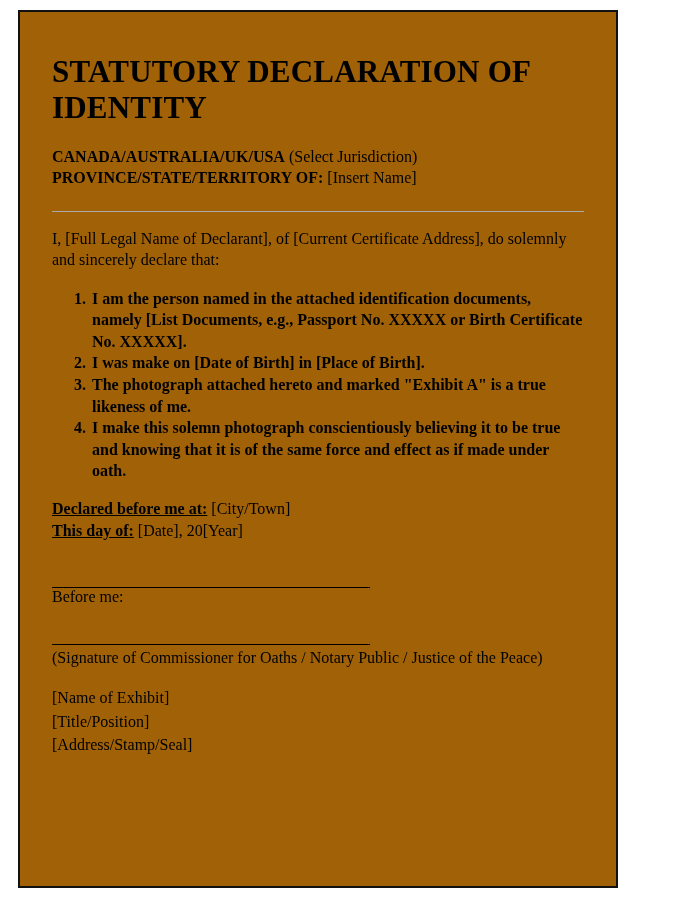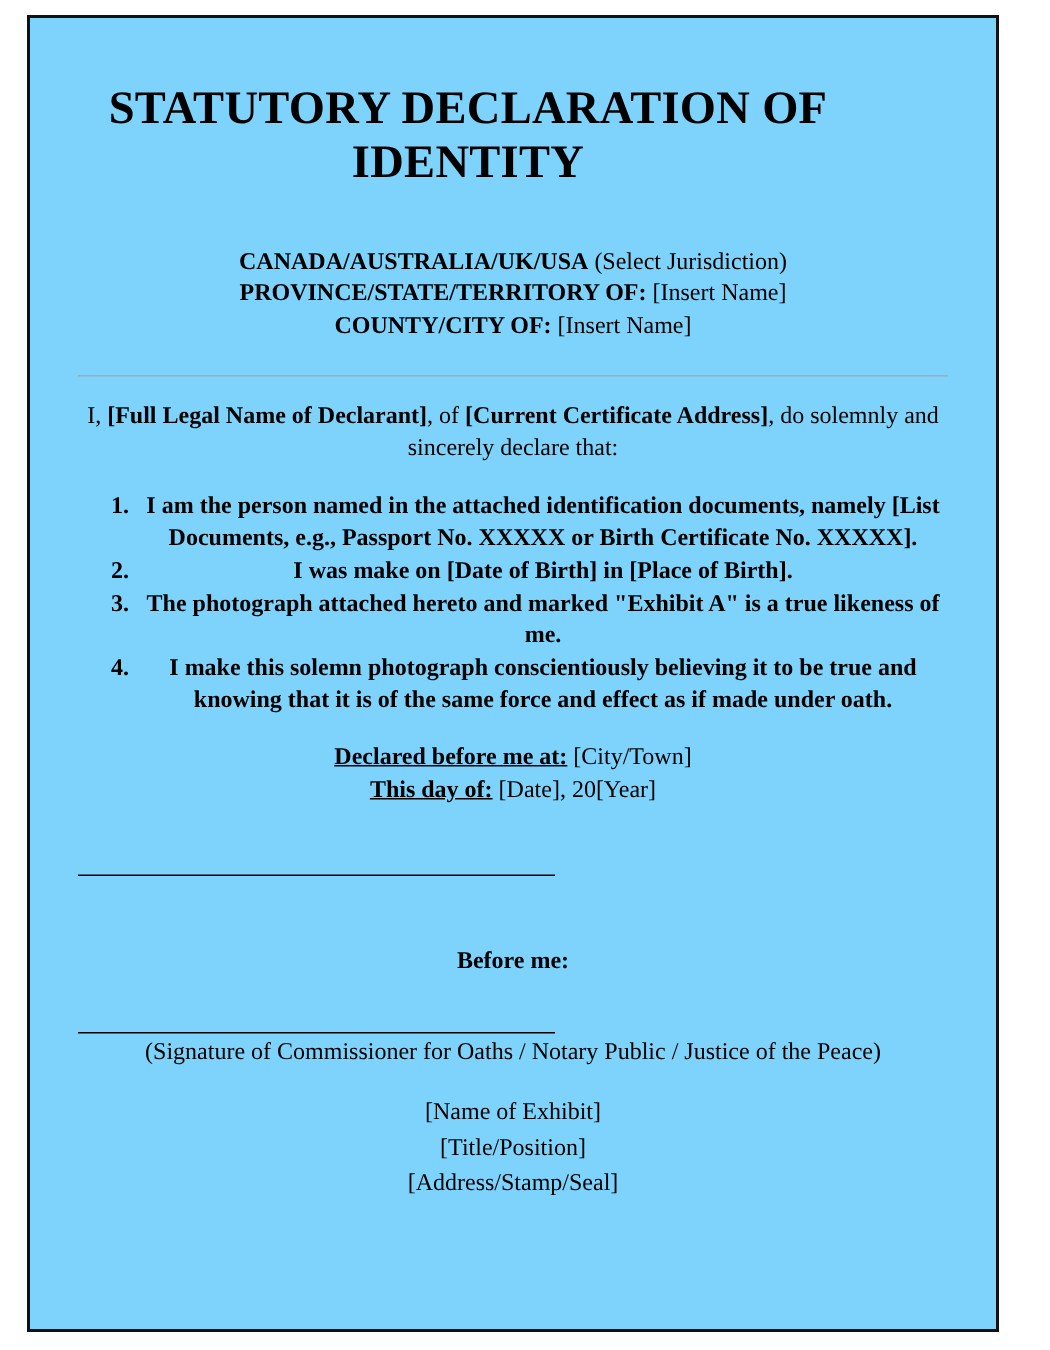--- a/index.html
+++ b/index.html
@@ -12,52 +12,51 @@
     position: relative;
     width: 700px;
     height: 900px;
     background: #ffffff;
     overflow: hidden;
   }
   .doc-border {
     position: absolute;
     left: 18px;
     top: 10px;
-    width: 648px;
+    width: 600px;
     height: 878px;
     border: 2px solid #111111;
     padding: 42px 32px 32px 32px;
-    background: #7dd3fc;
-    text-align: center;
+    background: #a16207;
   }
   .doc-title {
     font-size: 31px;
     font-weight: bold;
     line-height: 1.15;
     letter-spacing: 0.2px;
     max-width: 520px;
   }
   .jurisdiction-block {
-    margin-top: 39px;
+    margin-top: 21px;
     font-size: 16px;
     line-height: 1.32;
   }
   .jurisdiction-block .b { font-weight: bold; }
   .divider {
     border: none;
     border-top: 1px solid #aaaaaa;
     margin: 22px 0 0 0;
     width: 100%;
   }
   .intro {
     margin-top: 16px;
     font-size: 16px;
     line-height: 1.35;
   }
-  .intro .b { font-weight: bold; }
+  .intro .b { font-weight: normal; }
   ol.decl-list {
     margin-top: 17px;
     padding-left: 38px;
     font-size: 16px;
     line-height: 1.35;
   }
   ol.decl-list li { padding-left: 2px; font-weight: bold; }
   .declared-block {
     margin-top: 16px;
     font-size: 16px;
@@ -68,23 +67,22 @@
     width: 318px;
     border-bottom: 1px solid #000000;
     height: 0;
   }
   .sig-line-1 { margin-top: 46px; }
   .sig-caption {
     font-size: 16px;
     margin-top: 4px;
   }
   .before-me {
-    margin-top: 48px;
     font-size: 16px;
-    font-weight: bold;
+    font-weight: normal;
   }
   .sig-line-2 { margin-top: 38px; }
   .official-block {
     margin-top: 20px;
     font-size: 16px;
     line-height: 1.35;
   }
   .official-block p { margin-top: 2px; }
 </style>
 </head>
@@ -94,23 +92,20 @@
   <div class="doc-border">
 
     <h1 class="doc-title">STATUTORY DECLARATION OF IDENTITY</h1>
 
     <div class="jurisdiction-block">
       <div>
         <span class="b">CANADA/AUSTRALIA/UK/USA</span><span> (Select Jurisdiction)</span>
       </div>
       <div>
         <span class="b">PROVINCE/STATE/TERRITORY OF:</span><span> [Insert Name]</span>
-      </div>
-      <div>
-        <span class="b">COUNTY/CITY OF:</span><span> [Insert Name]</span>
       </div>
     </div>
 
     <hr class="divider">
 
     <p class="intro">
       <span>I, </span><span class="b">[Full Legal Name of Declarant]</span><span>, of </span><span class="b">[Current Certificate Address]</span><span>, do solemnly and sincerely declare that:</span>
     </p>
 
     <ol class="decl-list">

